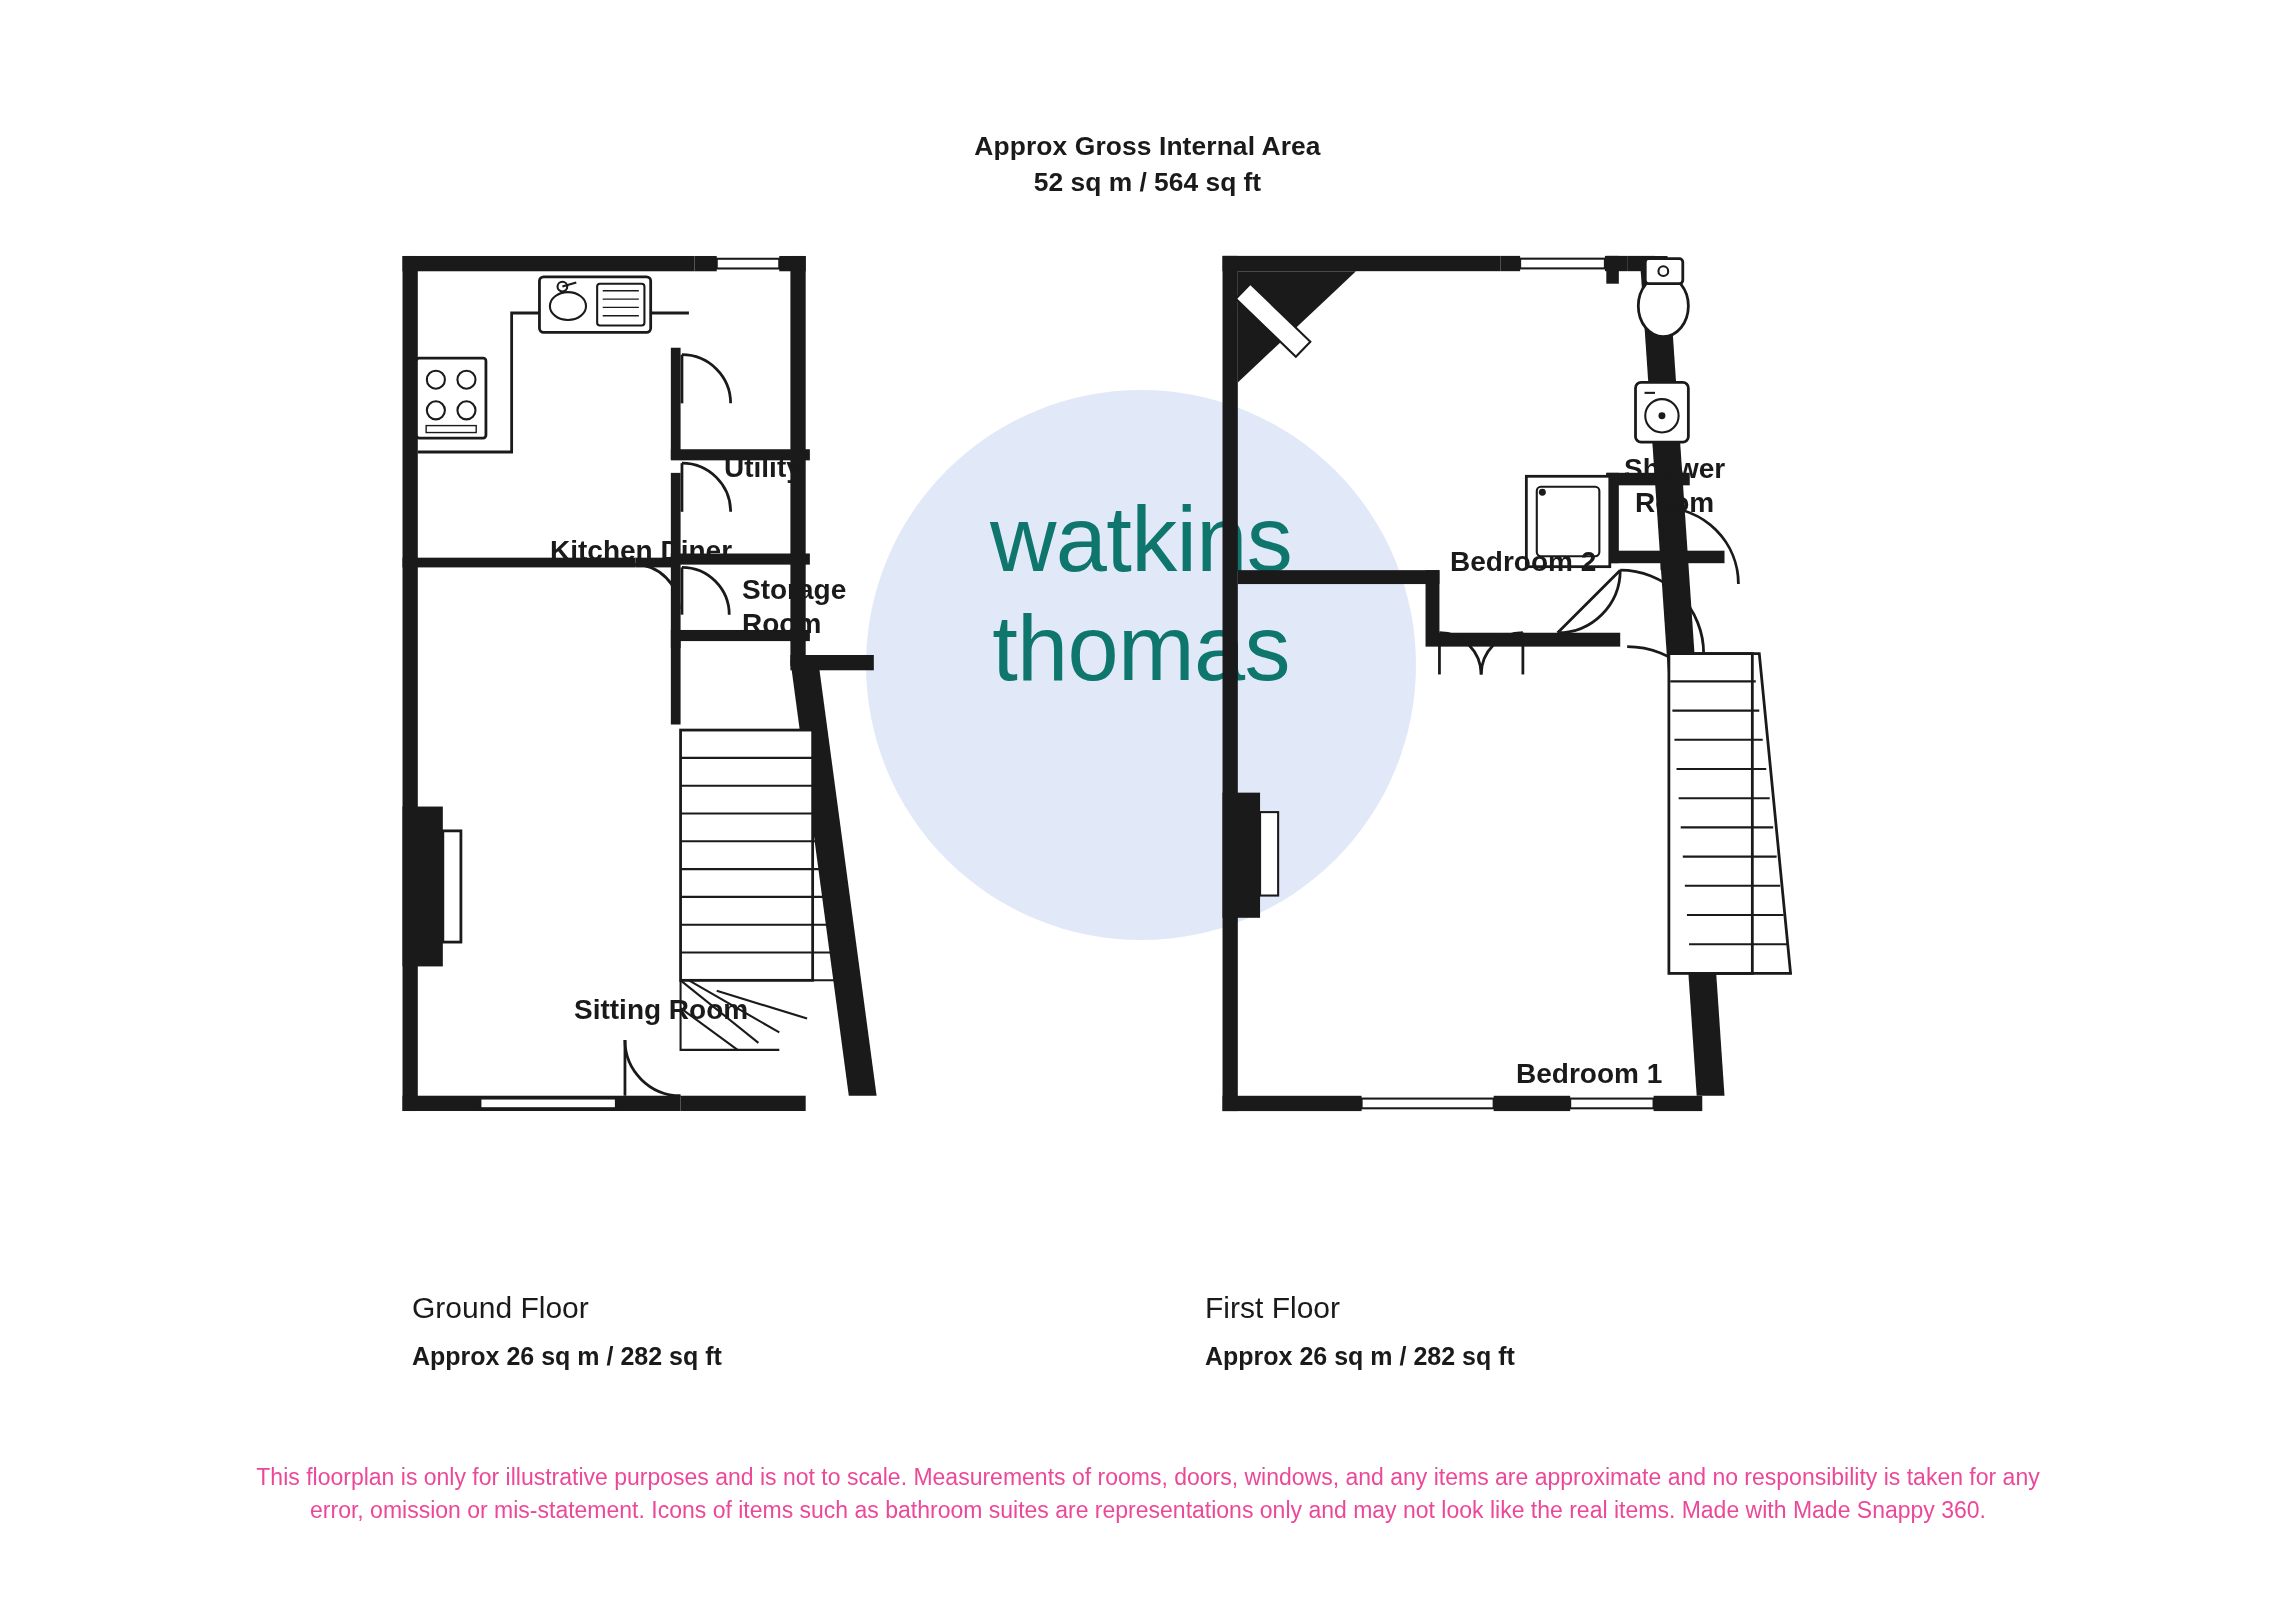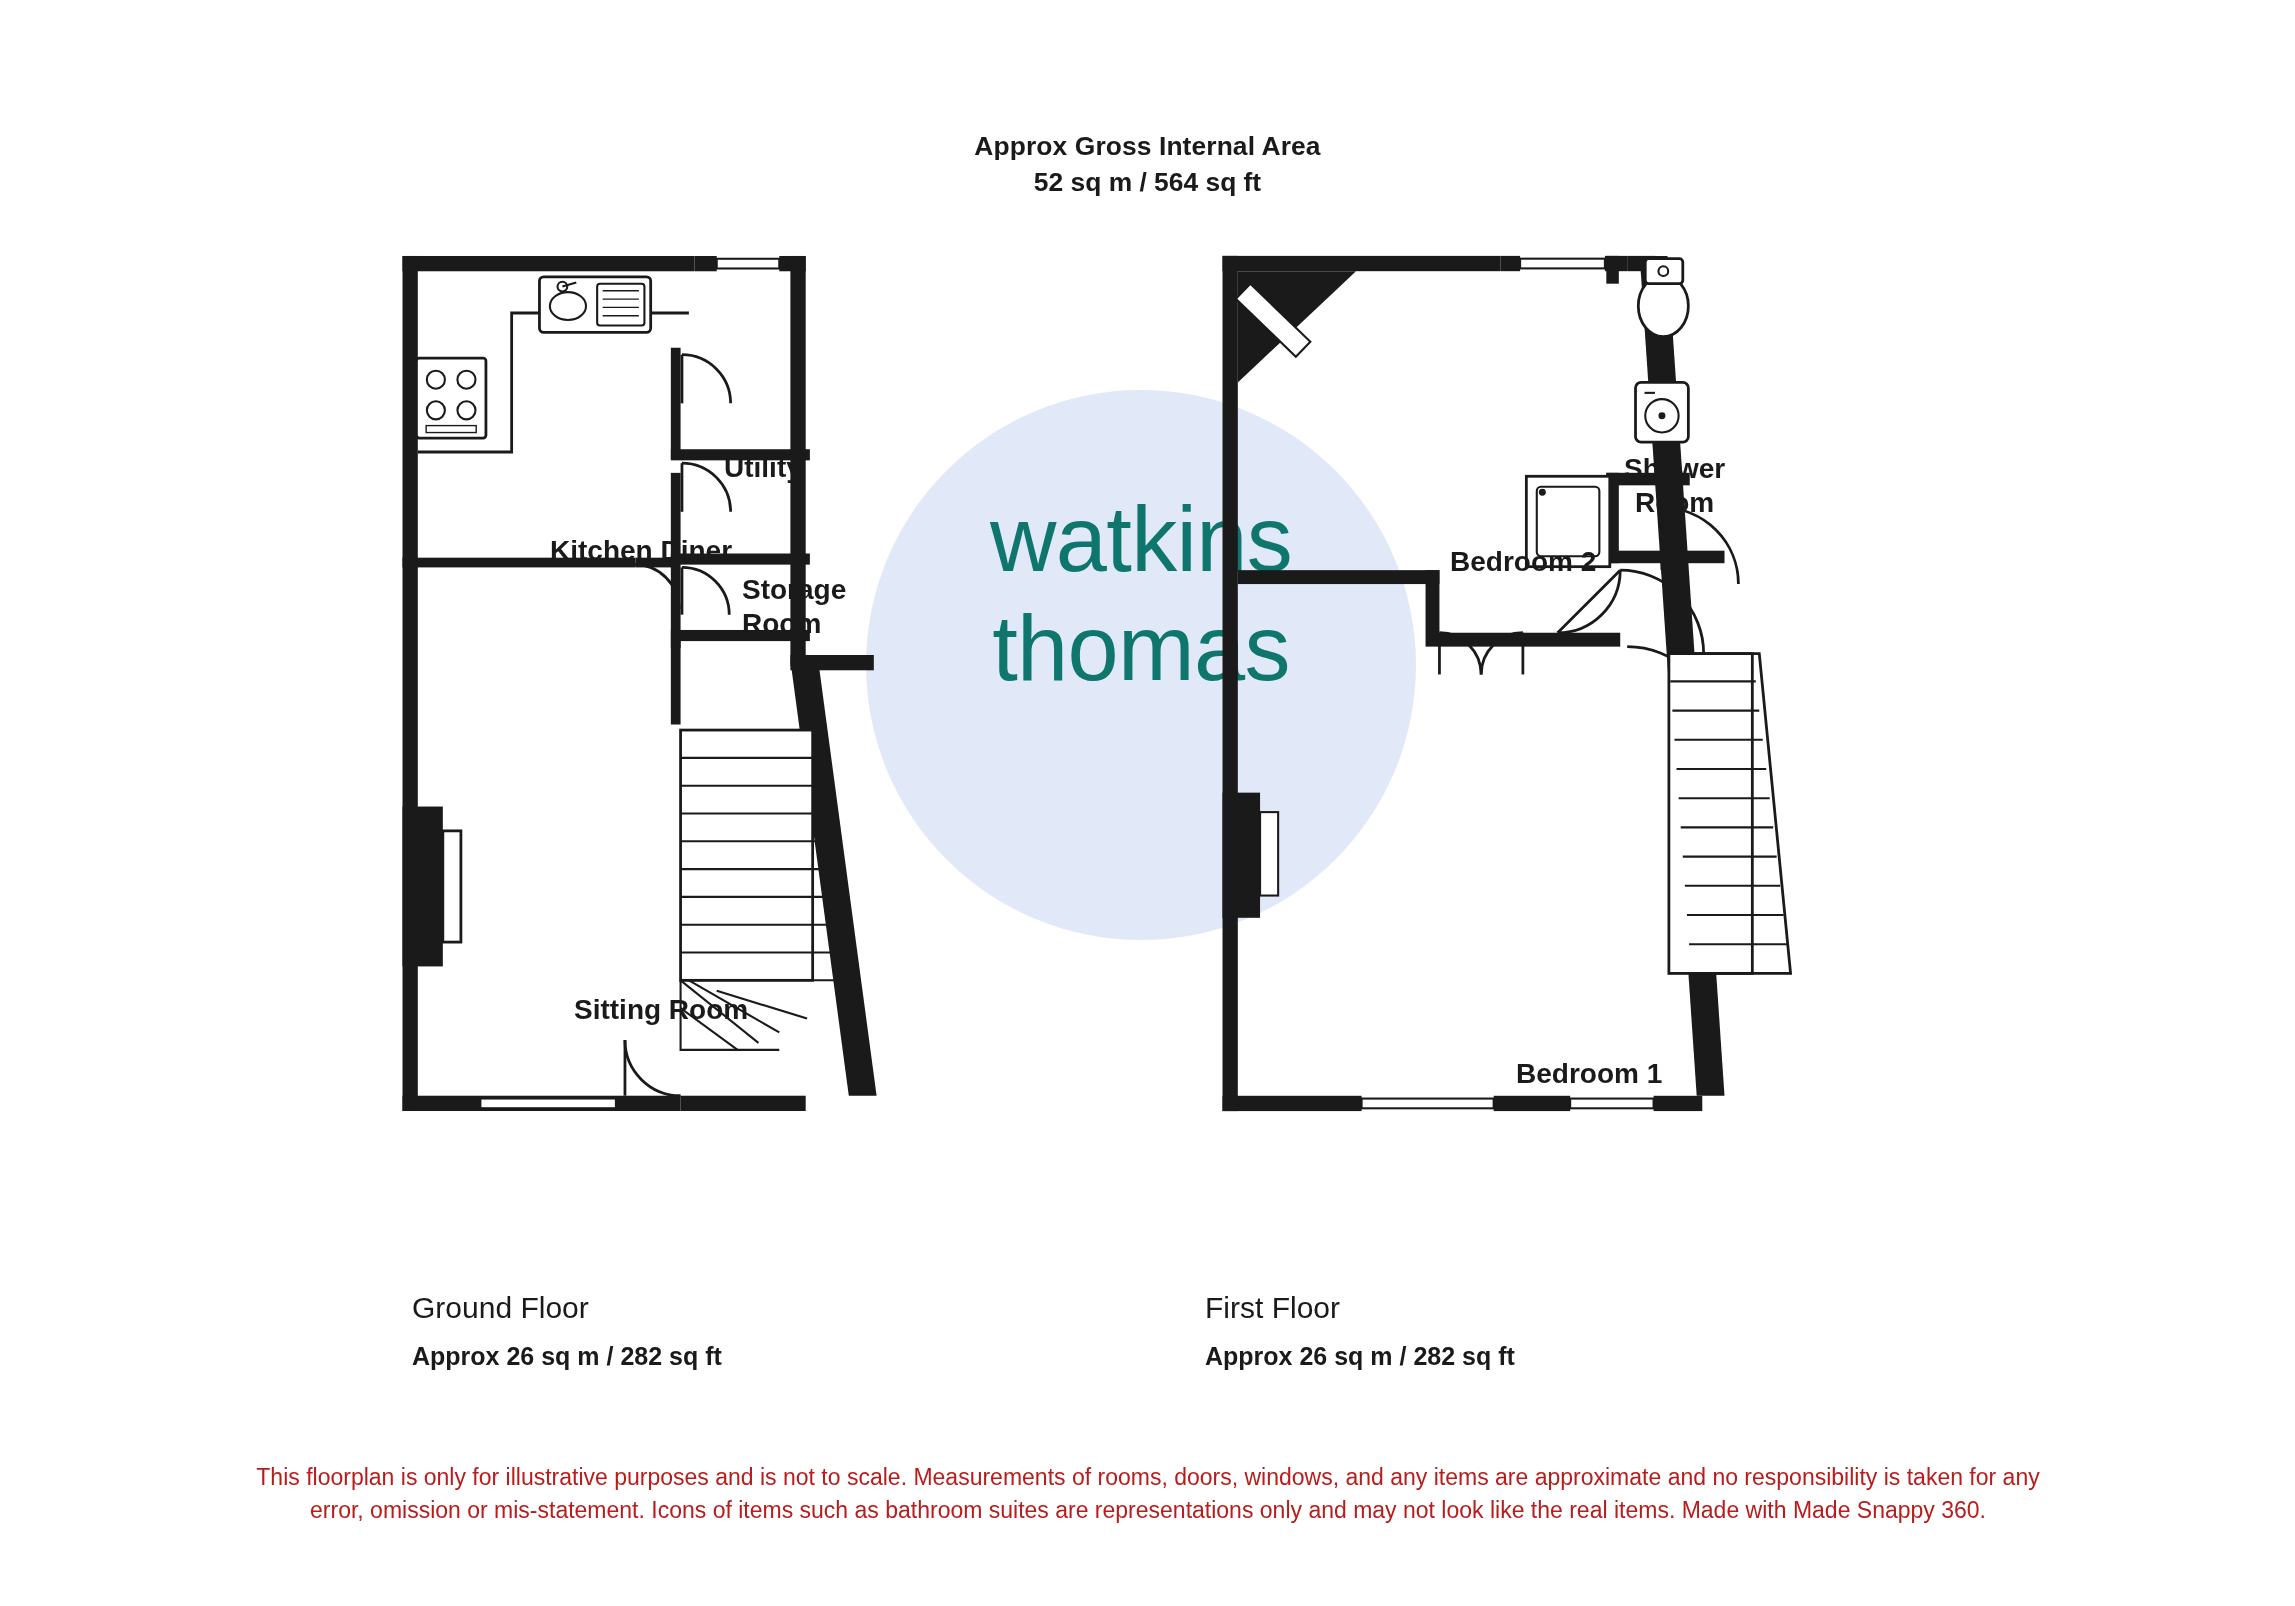--- a/index.html
+++ b/index.html
@@ -99,21 +99,21 @@
 
   
   .disclaimer {
     position: absolute;
     left: 230px;
     top: 1461px;
     width: 1836px;
     text-align: center;
     font-size: 23px;
     line-height: 1.45;
-    color: #b91c1c;
+    color: #ec4899;
   }
 </style>
 </head>
 <body>
 
 <div class="page">
 
   <div class="header">
     <div class="line1">Approx Gross Internal Area</div>
     <div class="line2">52 sq m / 564 sq ft</div>

